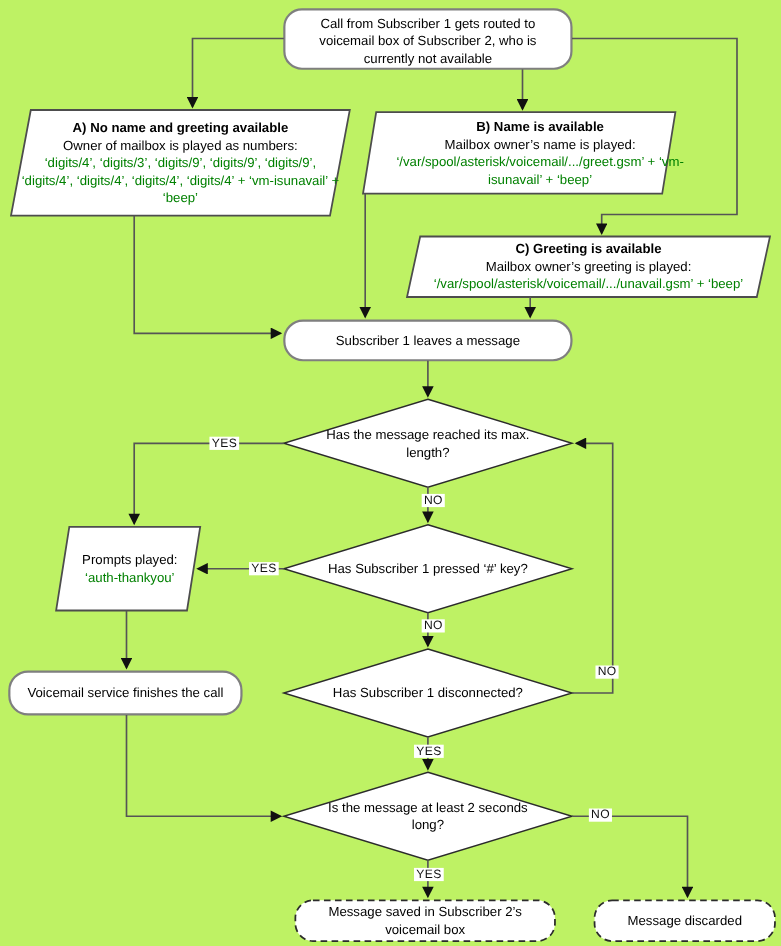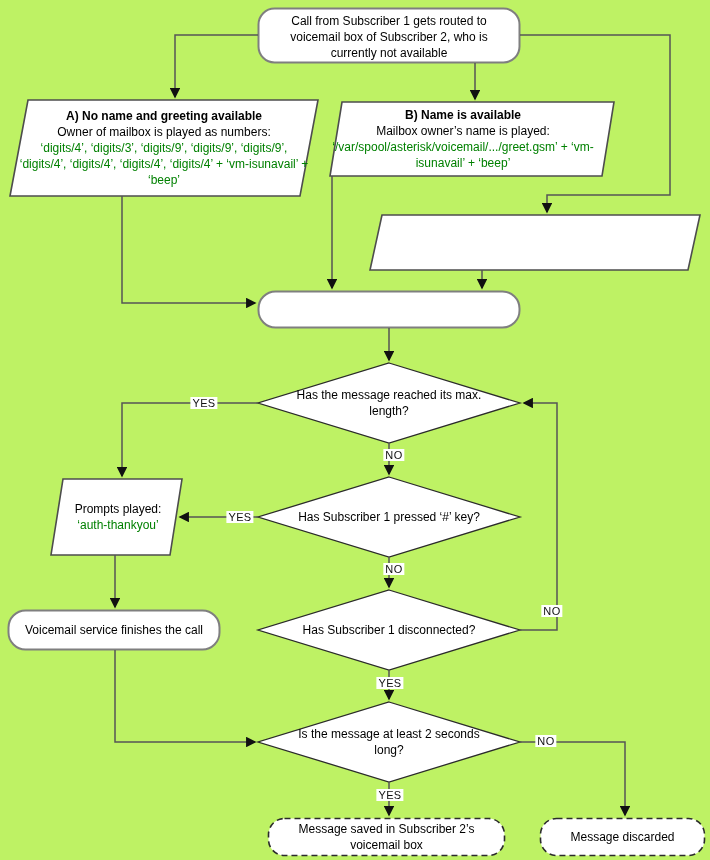--- a/index.html
+++ b/index.html
@@ -67,27 +67,35 @@
   <div class="node-text" style="left:266px;top:13px;width:246px;height:48px;">
     <span>Call from Subscriber 1 gets routed to voicemail box of Subscriber 2, who is currently not available</span>
   </div>
 
   <div class="node-text" style="left:16px;top:101px;width:296px;height:94px;align-items:center;">
     <span class="node-title">A) No name and greeting available</span>
     <span>Owner of mailbox is played as numbers:</span>
     <span class="prompt-text">‘digits/4’, ‘digits/3’, ‘digits/9’, ‘digits/9’, ‘digits/9’, ‘digits/4’, ‘digits/4’, ‘digits/4’, ‘digits/4’ + ‘vm-isunavail’ + ‘beep’</span>
   </div>
 
-  <div class="node-text" style="left:328px;top:104px;width:270px;height:70px;">
+  <div class="node-text" style="left:356px;top:104px;width:270px;height:70px;">
     <span class="node-title">B) Name is available</span>
     <span>Mailbox owner’s name is played:</span>
     <span class="prompt-text">‘/var/spool/asterisk/voicemail/.../greet.gsm’ + ‘vm-isunavail’ + ‘beep’</span>
   </div>
 
+  <div class="node-text" style="left:376px;top:216px;width:318px;height:52px;">
+    <span class="node-title">C) Greeting is available</span>
+    <span>Mailbox owner’s greeting is played:</span>
+    <span class="prompt-text">‘/var/spool/asterisk/voicemail/.../unavail.gsm’ + ‘beep’</span>
+  </div>
 
+  <div class="node-text" style="left:262px;top:294px;width:254px;height:31px;">
+    <span>Subscriber 1 leaves a message</span>
+  </div>
 
   <div class="node-text" style="left:294px;top:381px;width:190px;height:44px;">
     <span>Has the message reached its max. length?</span>
   </div>
 
   <div class="node-text" style="left:53px;top:494px;width:130px;height:46px;">
     <span>Prompts played:</span>
     <span class="prompt-text">‘auth-thankyou’</span>
   </div>
 

